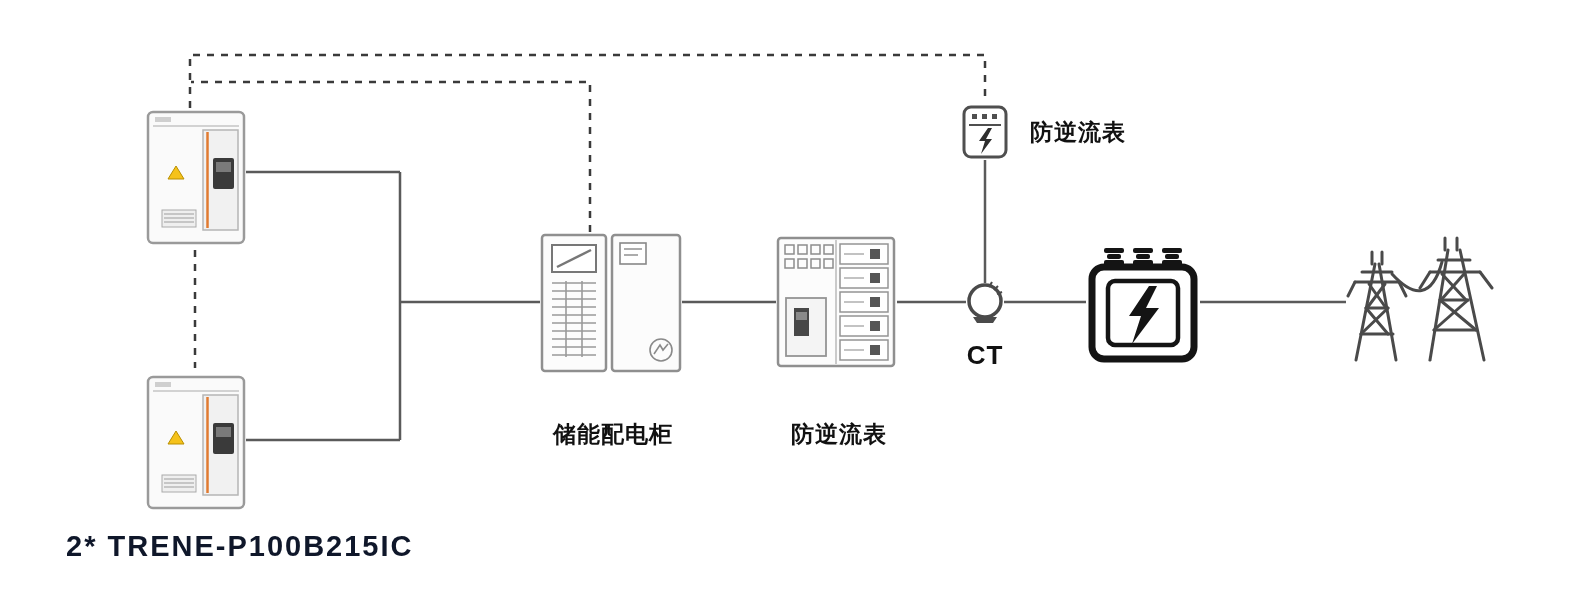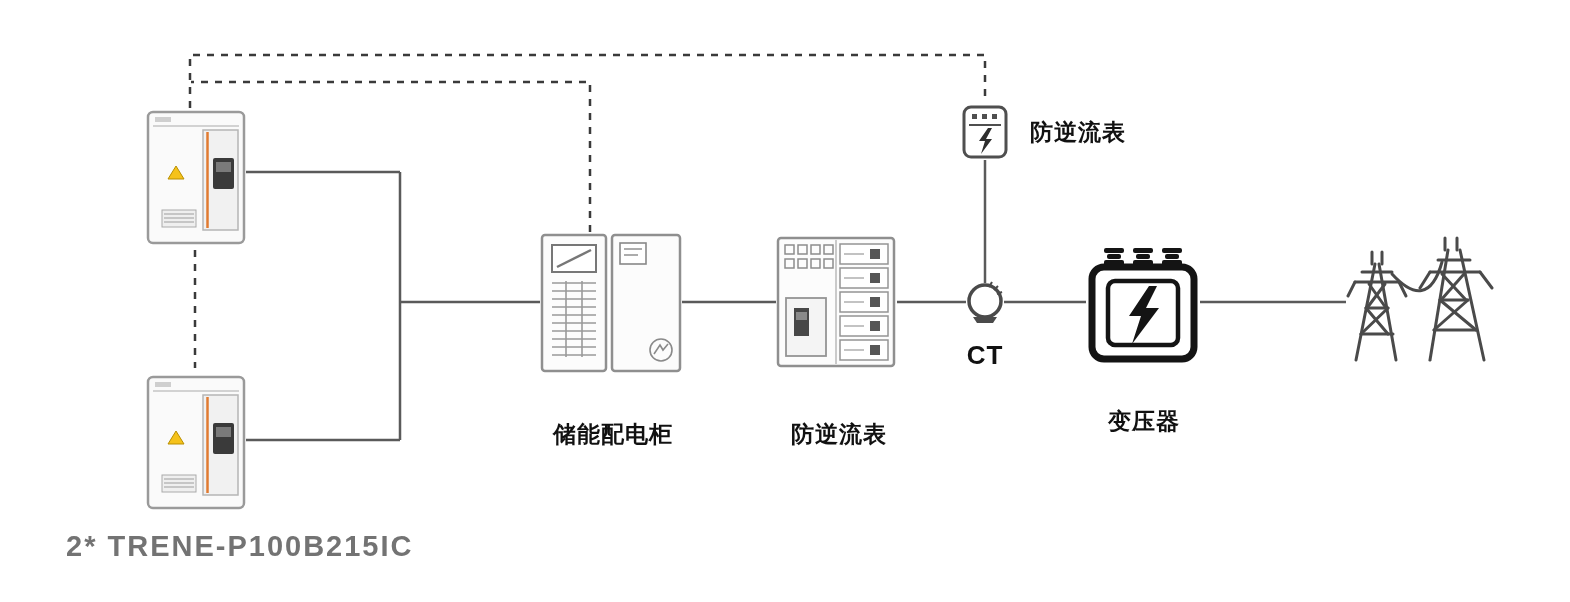--- a/index.html
+++ b/index.html
@@ -20,21 +20,21 @@
     text-align:center;
     letter-spacing:1px;
     line-height:38px;
     white-space:nowrap;
   }
   .units-label{
     position:absolute;
     left:66px;top:530px;
     font-weight:700;
     font-size:29px;
-    color:#737373;
+    color:#0f172a;
     letter-spacing:2px;
     white-space:nowrap;
   }
 </style>
 </head>
 <body>
 
 <div id="canvas">
 
   <svg class="abs" style="left:0;top:0" width="1570" height="602">
@@ -254,17 +254,16 @@
 
   <div class="node-label" style="left:528px;top:415px;width:170px">储能配电柜</div>
 
   <div class="node-label" style="left:754px;top:415px;width:170px">防逆流表</div>
 
   <div class="node-label" style="left:950px;top:336px;width:70px;font-size:26px">CT</div>
 
   <div class="node-label" style="left:1030px;top:113px;width:200px;text-align:left">防逆流表</div>
 
   <div class="node-label" style="left:1058px;top:402px;width:172px">
-    <div>变压器</div>
   </div>
 
 
 </div>
 
 </body></html>

